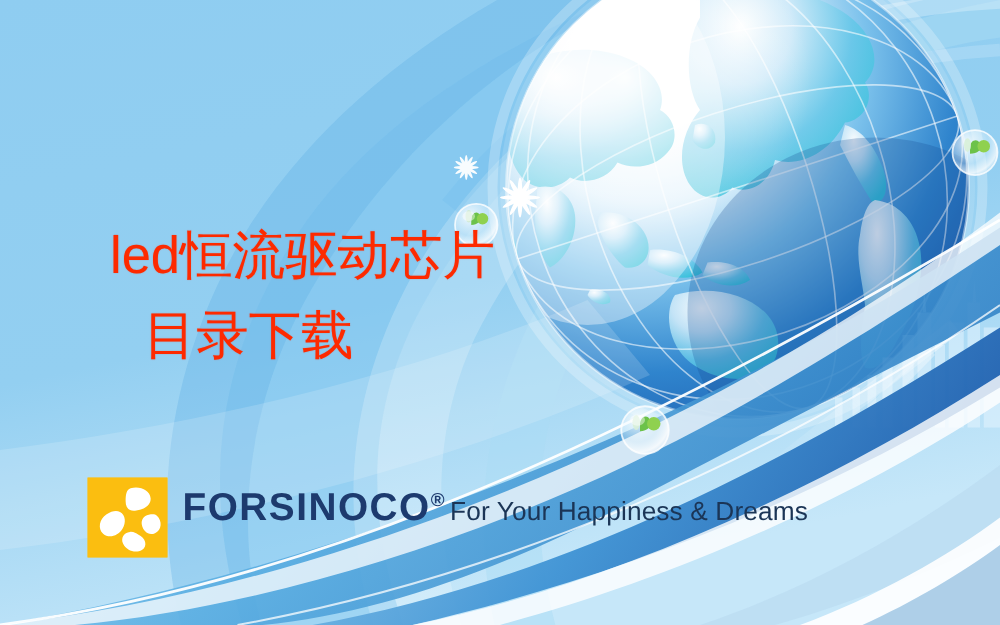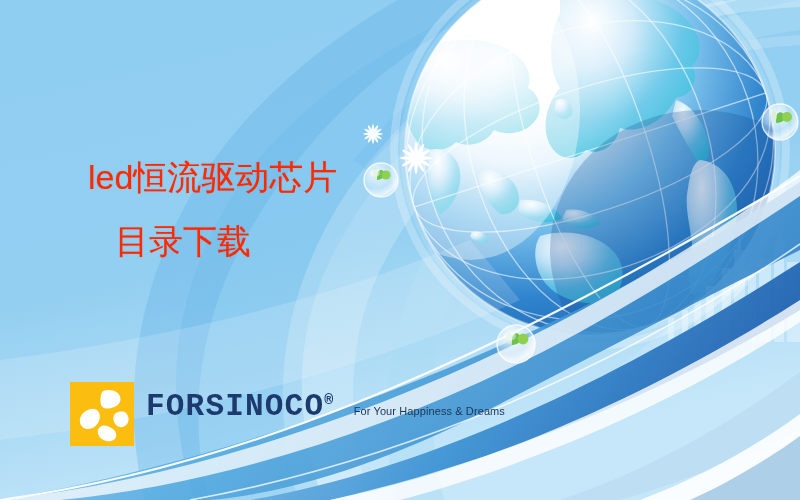--- a/index.html
+++ b/index.html
@@ -12,45 +12,45 @@
     position:relative;width:800px;height:500px;overflow:hidden;
     background:linear-gradient(160deg,#8fcdf1 0%,#8ccbf0 30%,#9bd4f3 60%,#bfe4f8 100%);
   }
 
   
   .bg-layer{position:absolute;inset:0;overflow:hidden;}
   .bg-svg{position:absolute;inset:0;width:800px;height:500px;display:block;}
 
   
   .headline{
-    position:absolute;left:88px;top:156px;
+    position:absolute;left:88px;top:183px;
     color:#fd2a00;
-    font-size:34px;line-height:42px;
+    font-size:42px;line-height:42px;
     letter-spacing:0px;
     white-space:nowrap;
     text-shadow:0 0 1px rgba(253,42,0,.4);
   }
   .headline .ln2{display:block;margin-left:27px;margin-top:22px;}
 
   
   .logo{position:absolute;left:70px;top:382px;display:flex;align-items:flex-start;}
   .logo-mark{
     width:64px;height:64px;background:#fbbe10;
     display:block;position:relative;flex:0 0 auto;
   }
   .logo-mark svg{display:block;width:64px;height:64px;}
   .logo-text{margin-left:12px;padding-top:2px;}
   .brand{
     color:#1d3a6e;font-size:31px;font-weight:bold;line-height:34px;
-    letter-spacing:1.2px;white-space:nowrap;position:relative;font-family:Liberation Mono, monospace;
+    letter-spacing:1.2px;white-space:nowrap;position:relative;
   }
   .brand .reg{font-size:15px;vertical-align:super;letter-spacing:0;}
   .tagline{
-    color:#1b3556;font-size:11px;line-height:20px;white-space:nowrap;
-    margin-top:1px;letter-spacing:.1px;margin-left:16px;
+    color:#1b3556;font-size:21px;line-height:20px;white-space:nowrap;
+    margin-top:1px;letter-spacing:.1px;
   }
 </style>
 </head>
 <body>
 
 <div class="stage">
 
   <div class="bg-layer">
     <svg class="bg-svg" viewBox="0 0 800 500" xmlns="http://www.w3.org/2000/svg">
       <defs>

